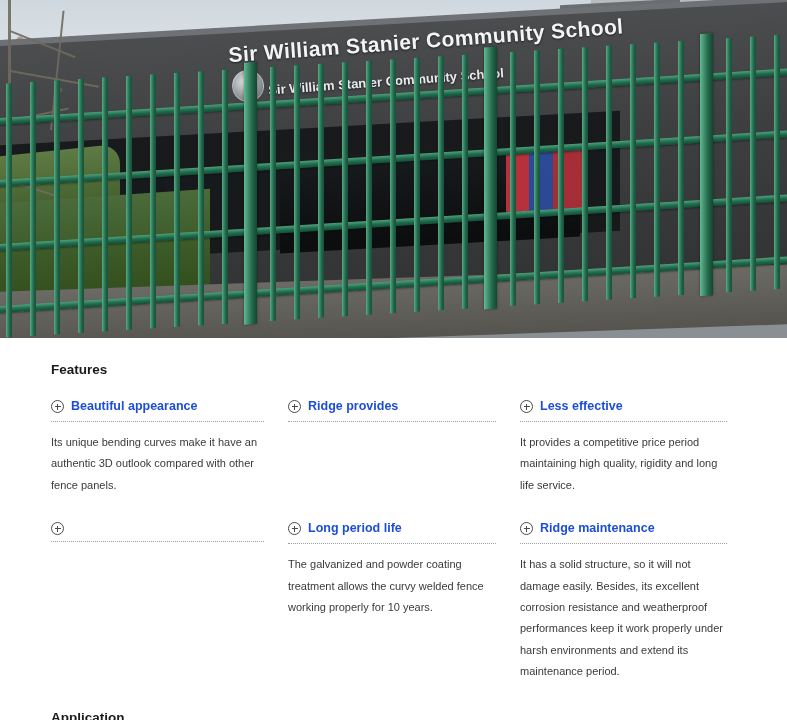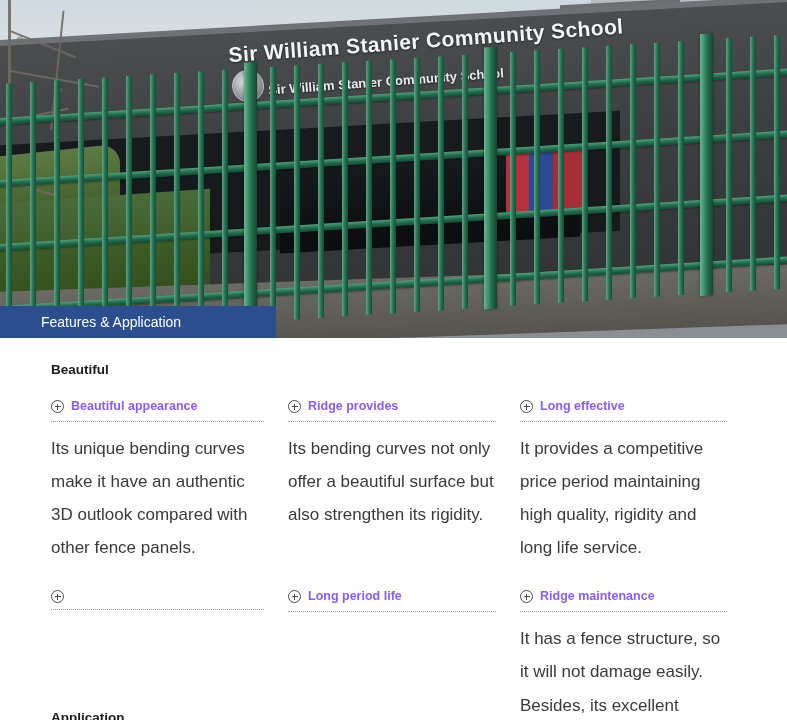--- a/index.html
+++ b/index.html
@@ -267,26 +267,26 @@
   }
   .plus-icon::before {
     left: 2.5px; top: 5px; width: 6px; height: 1px;
   }
   .plus-icon::after {
     left: 5px; top: 2.5px; width: 1px; height: 6px;
   }
   .feat-title {
     font-size: 12.5px;
     font-weight: bold;
-    color: #8b5cf6;
+    color: #1d4ed8;
     line-height: 1.35;
   }
   .feat-body {
     margin-top: 10px;
-    font-size: 17px;
+    font-size: 11px;
     color: #3a3a3a;
     line-height: 1.95;
   }
   .bottom-cut {
     position: absolute;
     left: 51px;
     top: 372px;
     font-size: 13.5px;
     font-weight: bold;
     color: #1a1a1a;
@@ -360,72 +360,69 @@
       <div class="post" style="left:630px;"></div>
       <div class="post" style="left:654px;"></div>
       <div class="post" style="left:678px;"></div>
       <div class="bigpost" style="left:700px;"></div>
       <div class="post" style="left:726px;"></div>
       <div class="post" style="left:750px;"></div>
       <div class="post" style="left:774px;"></div>
     </div>
   </div>
 
-  <div class="section-bar">
-    <span>Features &amp; Application</span>
-  </div>
 
   <div class="content">
-    <div class="features-heading">Beautiful</div>
+    <div class="features-heading">Features</div>
 
     <div class="grid">
 
       <div class="cell">
         <div class="feat-head">
           <span class="plus-icon"></span>
           <span class="feat-title">Beautiful appearance</span>
         </div>
         <div class="feat-body">Its unique bending curves make it have an authentic 3D outlook compared with other fence panels.</div>
       </div>
 
       <div class="cell">
         <div class="feat-head">
           <span class="plus-icon"></span>
           <span class="feat-title">Ridge provides</span>
         </div>
-        <div class="feat-body">Its bending curves not only offer a beautiful surface but also strengthen its rigidity.</div>
-      </div>
-
-      <div class="cell">
-        <div class="feat-head">
-          <span class="plus-icon"></span>
-          <span class="feat-title">Long effective</span>
+      </div>
+
+      <div class="cell">
+        <div class="feat-head">
+          <span class="plus-icon"></span>
+          <span class="feat-title">Less effective</span>
         </div>
         <div class="feat-body">It provides a competitive price period maintaining high quality, rigidity and long life service.</div>
       </div>
 
       <div class="cell">
         <div class="feat-head">
           <span class="plus-icon"></span>
         </div>
       </div>
 
       <div class="cell">
         <div class="feat-head">
           <span class="plus-icon"></span>
           <span class="feat-title">Long period life</span>
         </div>
+        <div class="feat-body">The galvanized and powder coating treatment allows the curvy welded fence working properly for 10 years.</div>
       </div>
 
       <div class="cell">
         <div class="feat-head">
           <span class="plus-icon"></span>
           <span class="feat-title">Ridge maintenance</span>
         </div>
-        <div class="feat-body">It has a fence structure, so it will not damage easily. Besides, its excellent corrosion resistance and weatherproof performances keep it work properly under harsh environments and extend its maintenance period.</div>
+        <div class="feat-body">It has a solid structure, so it will not damage easily. Besides, its excellent corrosion resistance and weatherproof performances keep it work properly under harsh environments and extend its maintenance period.</div>
       </div>
 
     </div>
 
     <div class="bottom-cut">Application</div>
   </div>
 
 </div>
 
 </body></html>

